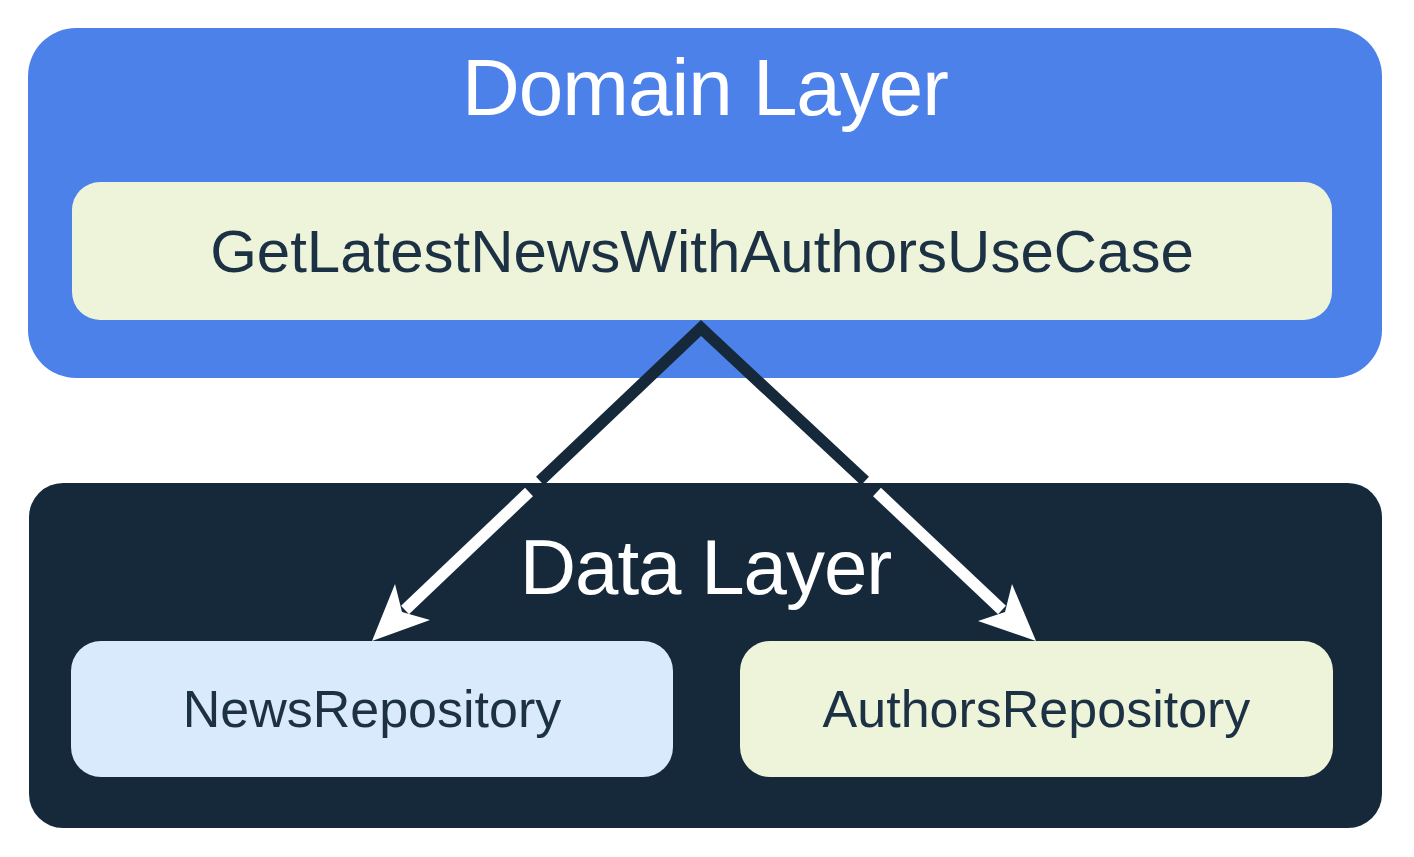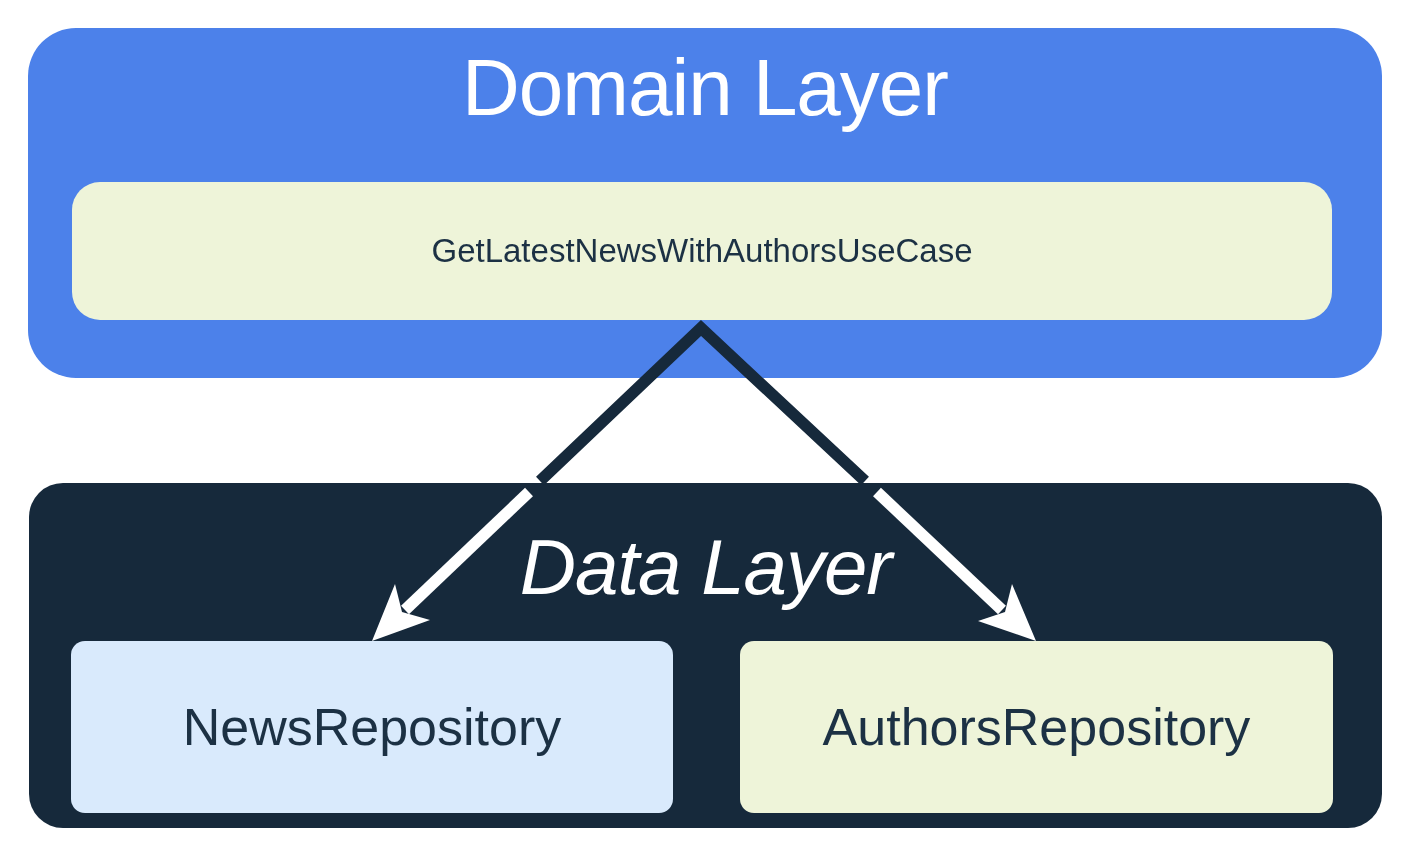--- a/index.html
+++ b/index.html
@@ -48,53 +48,52 @@
   }
   .domain-title {
     top: 0;
     height: 120px;
     font-size: 80px;
   }
   .data-title {
     top: 10px;
     height: 148px;
     font-size: 78px;
-    font-style: italic;
   }
   .inner-box {
     position: absolute;
     box-sizing: border-box;
     display: flex;
     align-items: center;
     justify-content: center;
     color: #1C3144;
     white-space: nowrap;
   }
   .usecase-box {
     left: 44px;
     top: 154px;
     width: 1260px;
     height: 138px;
     background: #EEF4D9;
     border-radius: 28px;
-    font-size: 33px;
+    font-size: 60px;
   }
   .repo-row {
     position: absolute;
     left: 42px;
     top: 158px;
     width: 1262px;
     height: 136px;
     display: flex;
     gap: 67px;
   }
   .repo-box {
     position: relative;
-    height: 172px;
-    border-radius: 14px;
+    height: 136px;
+    border-radius: 30px;
     display: flex;
     align-items: center;
     justify-content: center;
     color: #1C3144;
     font-size: 52px;
     white-space: nowrap;
     box-sizing: border-box;
   }
   .news-box {
     width: 602px;

